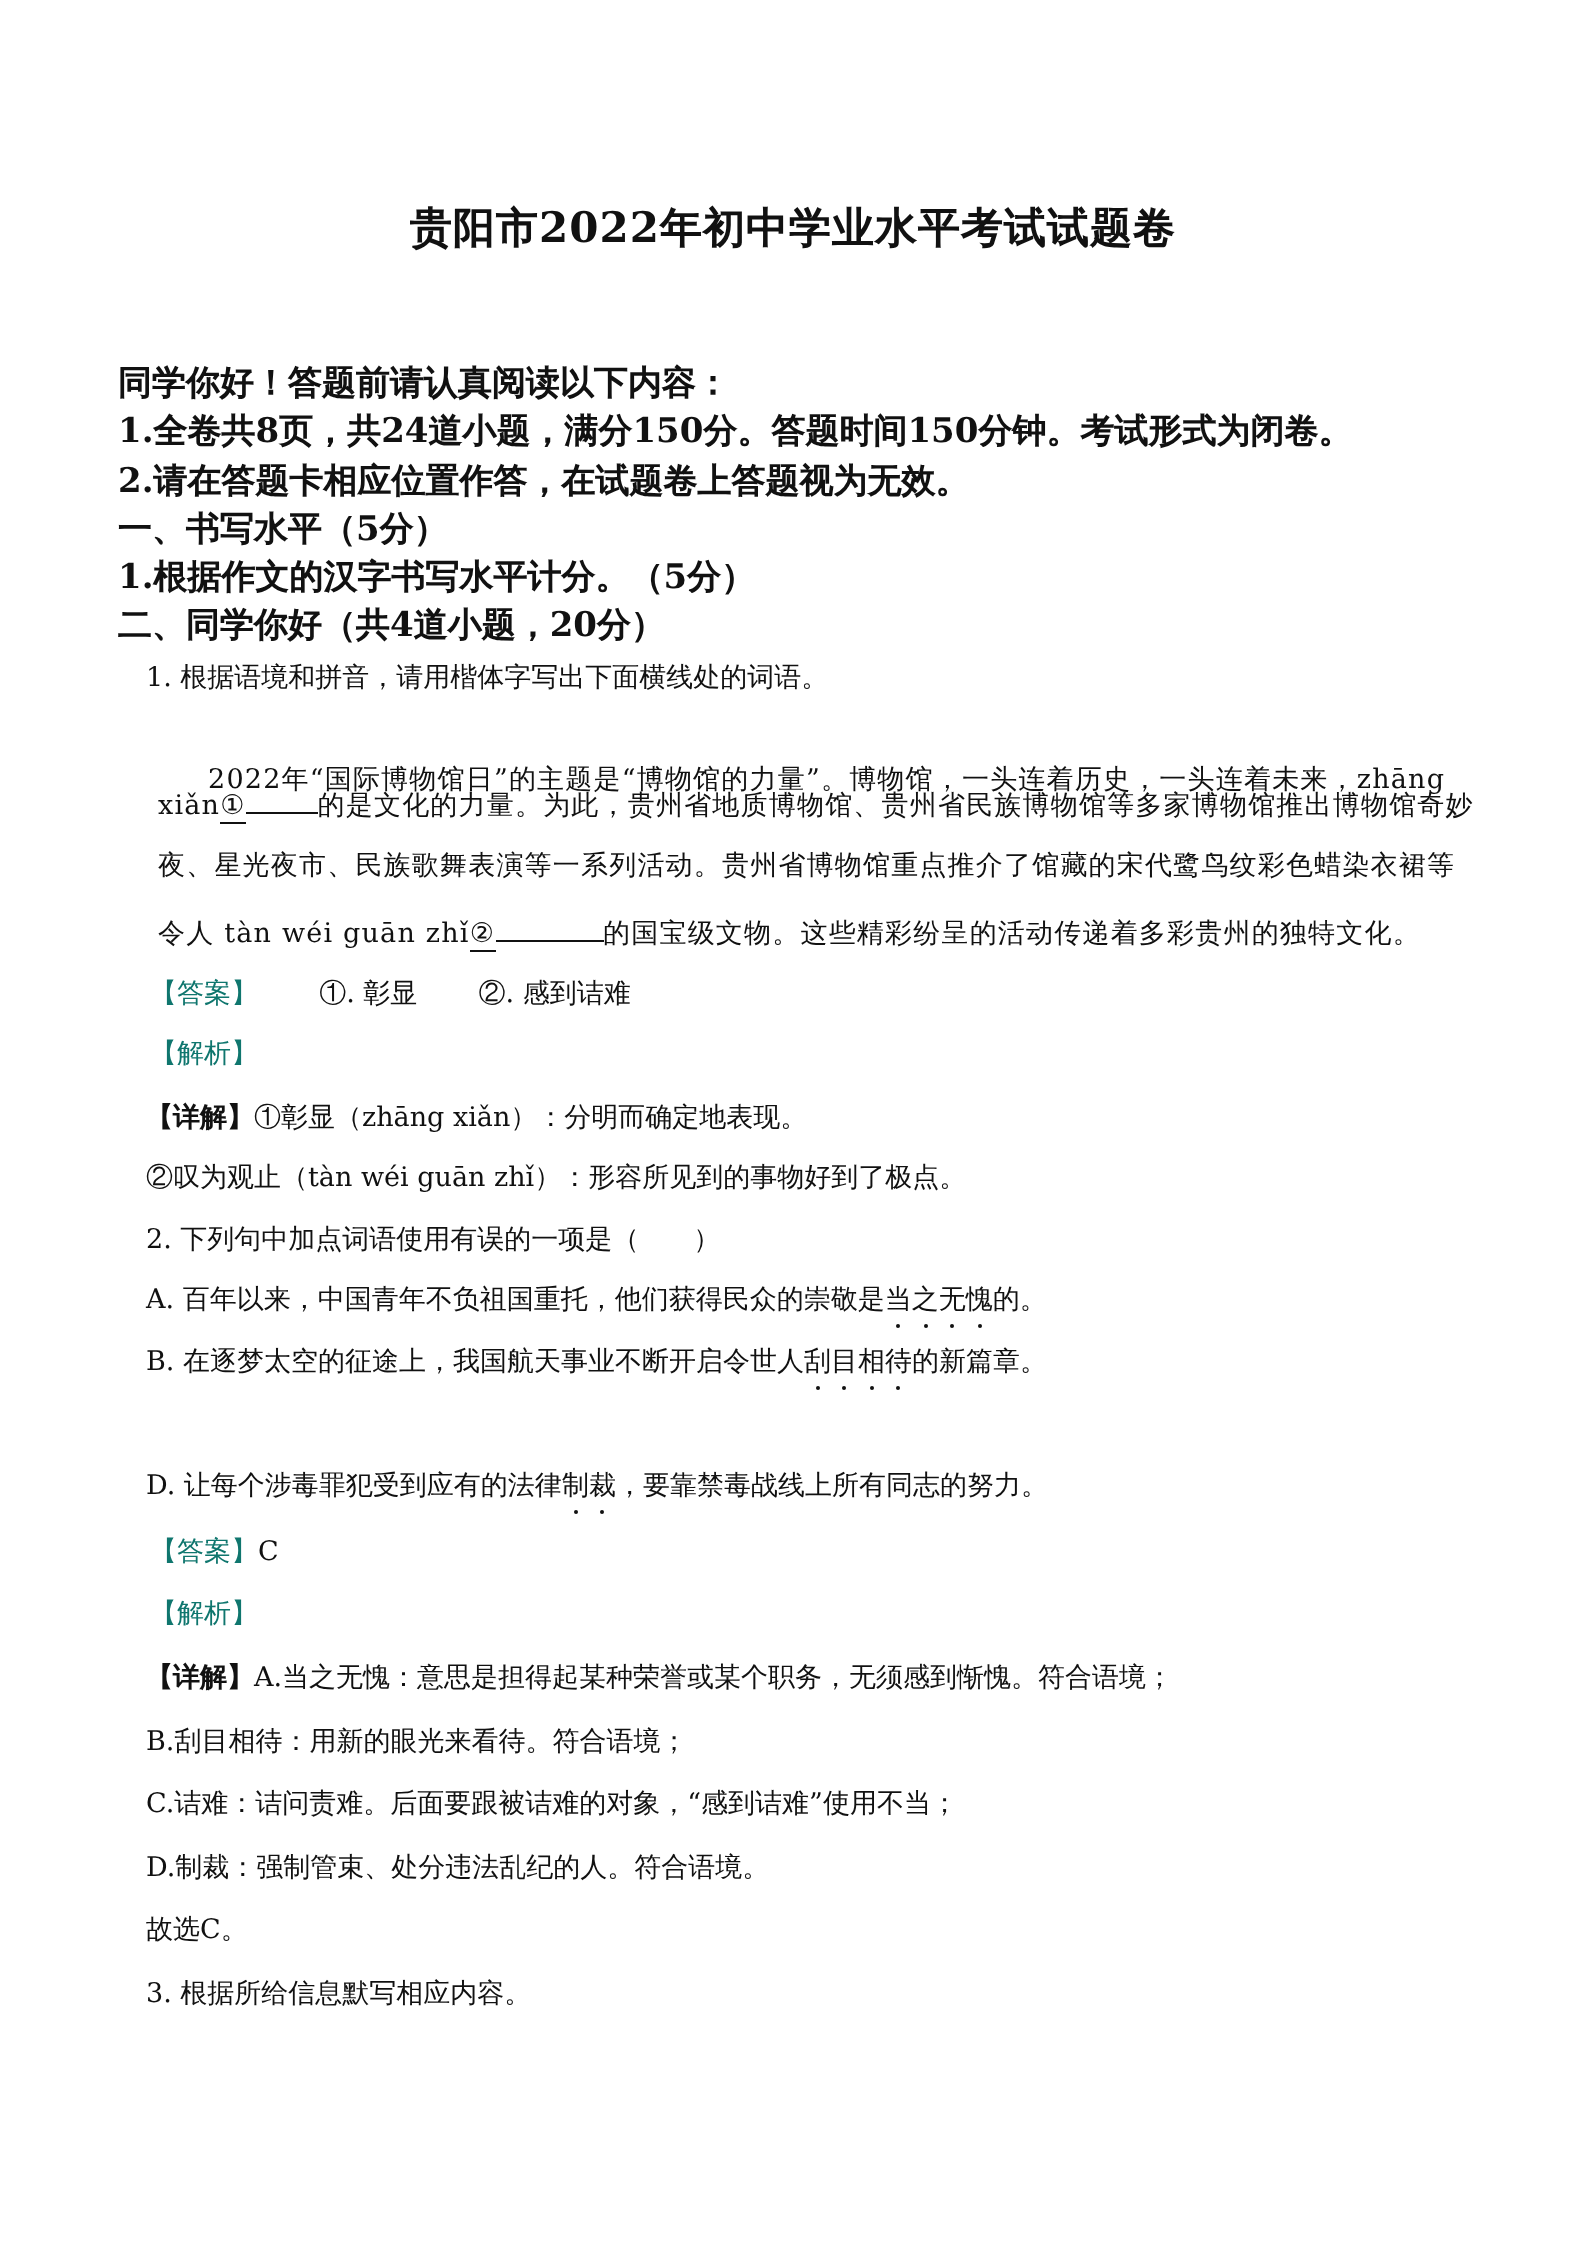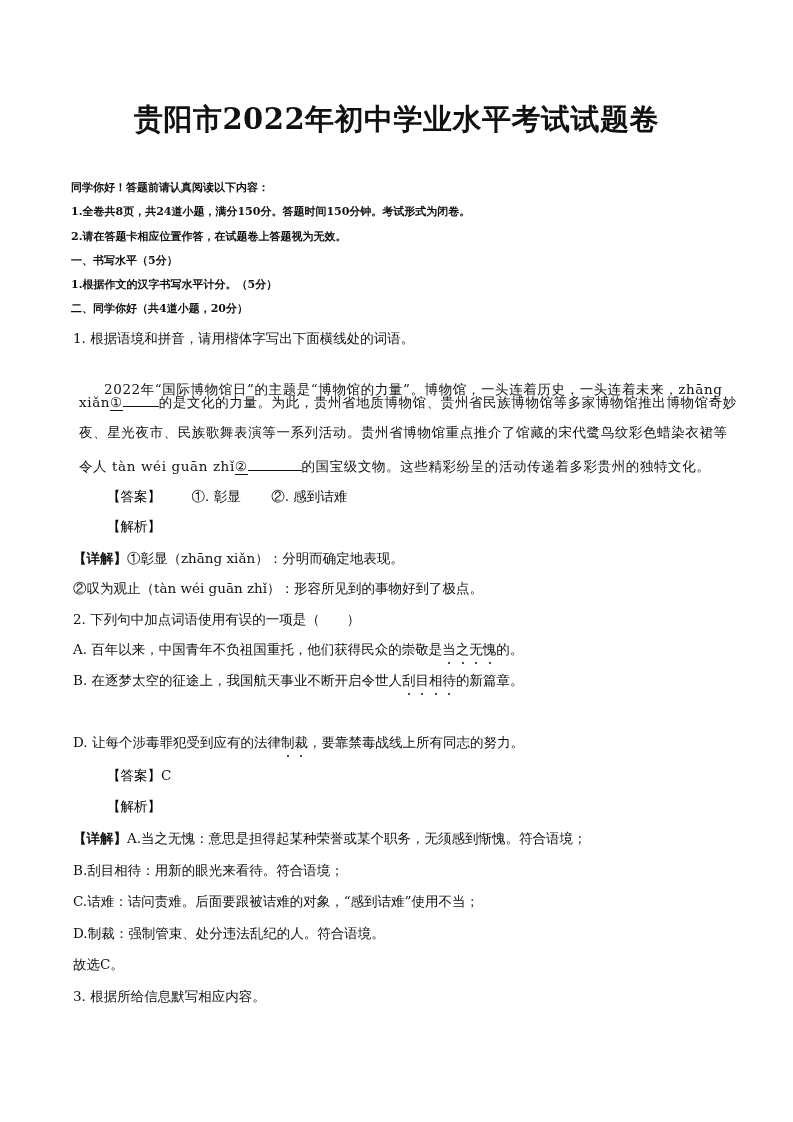--- a/index.html
+++ b/index.html
@@ -5,31 +5,31 @@
     html, body { margin: 0; padding: 0; background: #ffffff; }
     body {
       width: 793px; height: 1122px; position: relative; overflow: hidden;
       font-family: "DejaVu Serif", "Liberation Serif", serif;
       color: #111111;
     }
     .page { position: absolute; left: 0; top: 0; width: 793px; height: 1122px; }
     .abs { position: absolute; white-space: nowrap; }
     .title {
       left: 0; width: 793px; text-align: center; top: 100px;
-      font-size: 29px; font-weight: bold; letter-spacing: 0.5px;
+      font-size: 21px; font-weight: bold; letter-spacing: 0.5px;
     }
     .subject {
       left: 0; width: 793px; text-align: center; top: 146px;
       font-size: 21px; font-weight: bold; letter-spacing: 18px; padding-left: 18px; box-sizing: border-box;
     }
-    .bold16 { font-size: 11px; font-weight: bold; left: 71px; }
+    .bold16 { font-size: 17px; font-weight: bold; left: 59px; }
     .norm { font-size: 13.5px; left: 73px; }
     .passage { font-size: 13.5px; left: 79px; letter-spacing: 0.6px; }
     .passage.first { left: 104px; margin-top: 20px; }
-    .label-blue { color: #000000; margin-left: 32px; }
+    .label-blue { color: #0f766e; }
     .blank { display: inline-block; border-bottom: 1px solid #111; height: 14px; vertical-align: baseline; }
     .em-dot { position: relative; display: inline-block; }
     .em-dot::after {
       content: ""; position: absolute; left: 50%; bottom: -5px; width: 2px; height: 2px;
       margin-left: -1px; background: #111; border-radius: 50%;
     }
     .uline { border-bottom: 1px solid #111; }
   </style>
 </head>
 <body>

